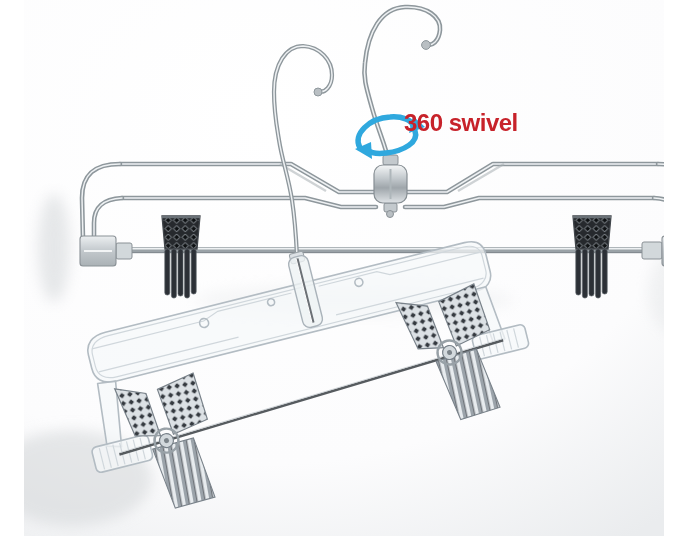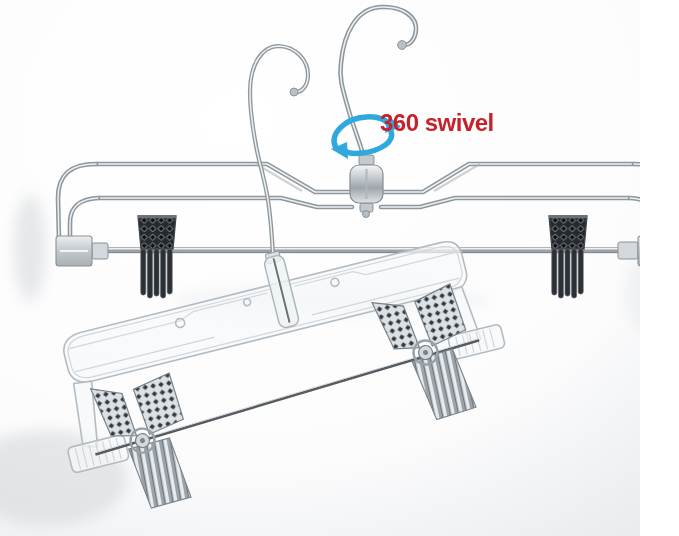--- a/index.html
+++ b/index.html
@@ -1,18 +1,19 @@
 <!DOCTYPE html>
 <html><head>
 <meta charset="utf-8">
 <style>
   html,body{margin:0;padding:0;background:#ffffff;}
   .stage{
     position:relative;width:640px;height:536px;overflow:hidden;
     font-family:"Liberation Sans", sans-serif;
+    padding-left:24px;
   }
   svg{display:block;}
   .wire{stroke:#8e979c;stroke-width:4.6;fill:none;stroke-linecap:round;stroke-linejoin:round;}
   .wirehl{stroke:#eef1f3;stroke-width:1.5;fill:none;stroke-linecap:round;stroke-linejoin:round;}
   .wirefaint{stroke:#a7aeb3;stroke-width:2.4;fill:none;opacity:.55;}
   .cw{stroke:#b3bcc3;stroke-width:1.6;fill:none;stroke-linejoin:round;}
   .cfill{fill:rgba(245,248,250,0.72);stroke:#b3bcc3;stroke-width:1.6;stroke-linejoin:round;}
   .cline{stroke:#d0d7dc;stroke-width:1.2;fill:none;}
   .lbl{font-family:"Liberation Sans", sans-serif;font-weight:700;font-size:24px;letter-spacing:-0.5px;}
 </style>

